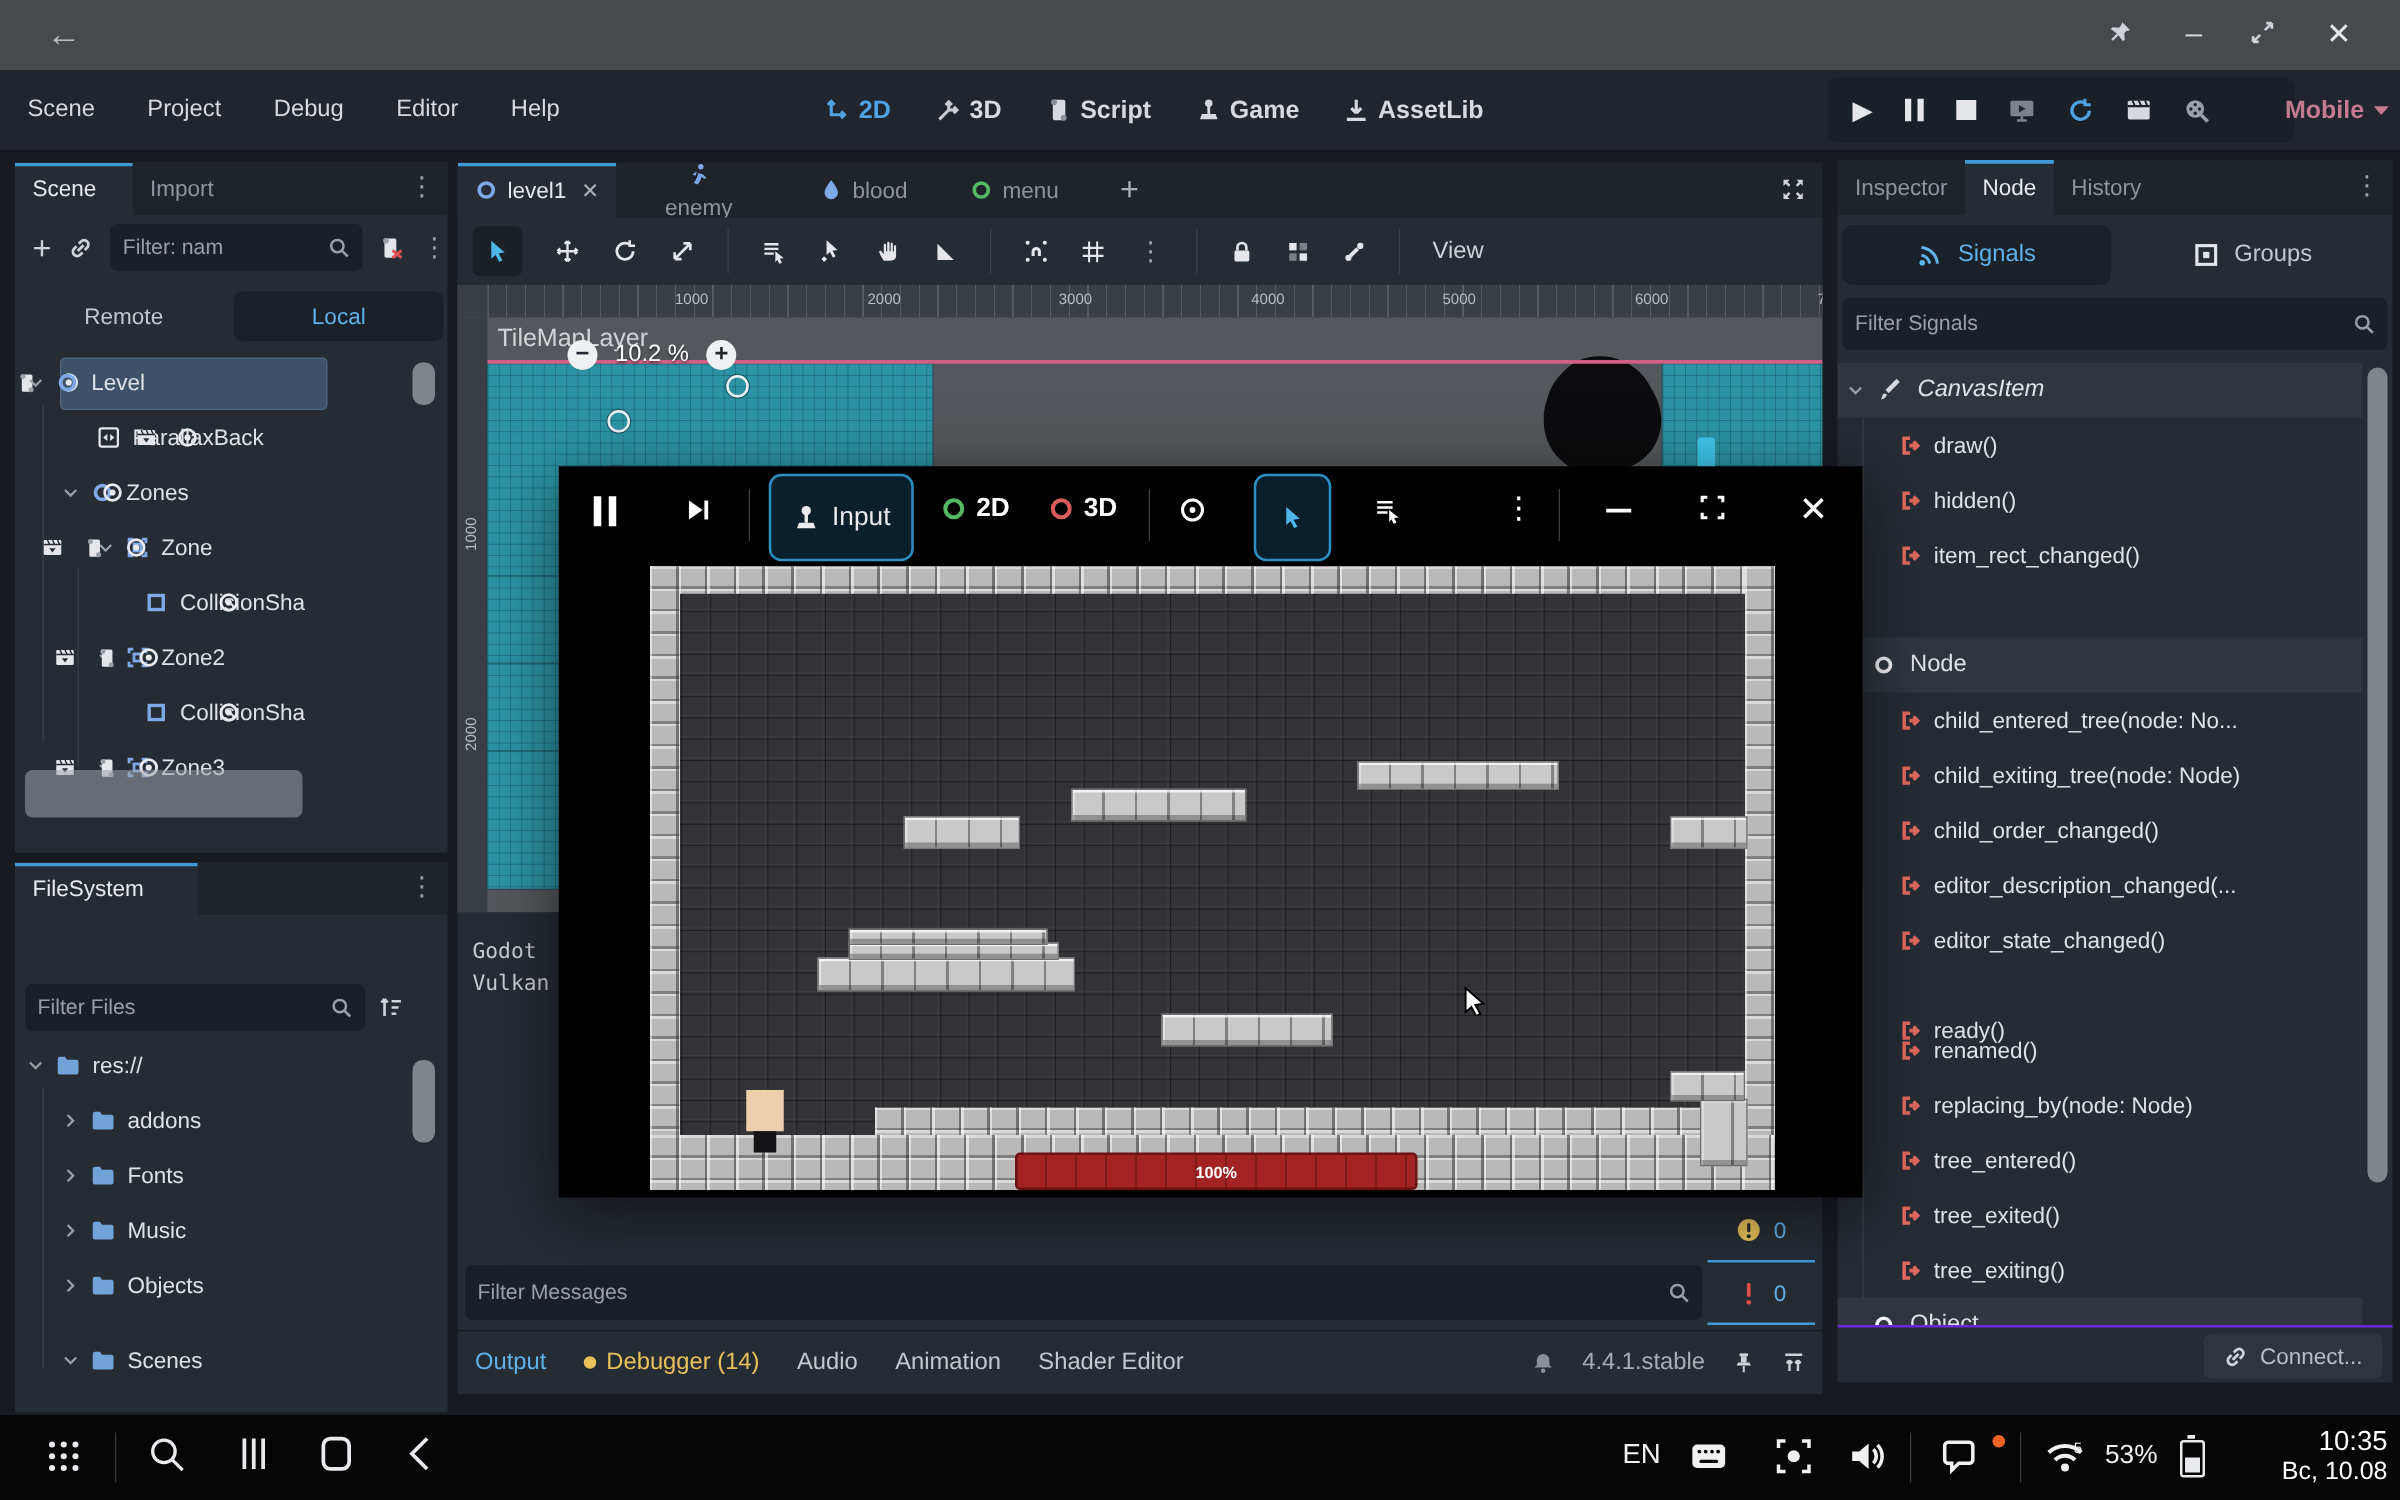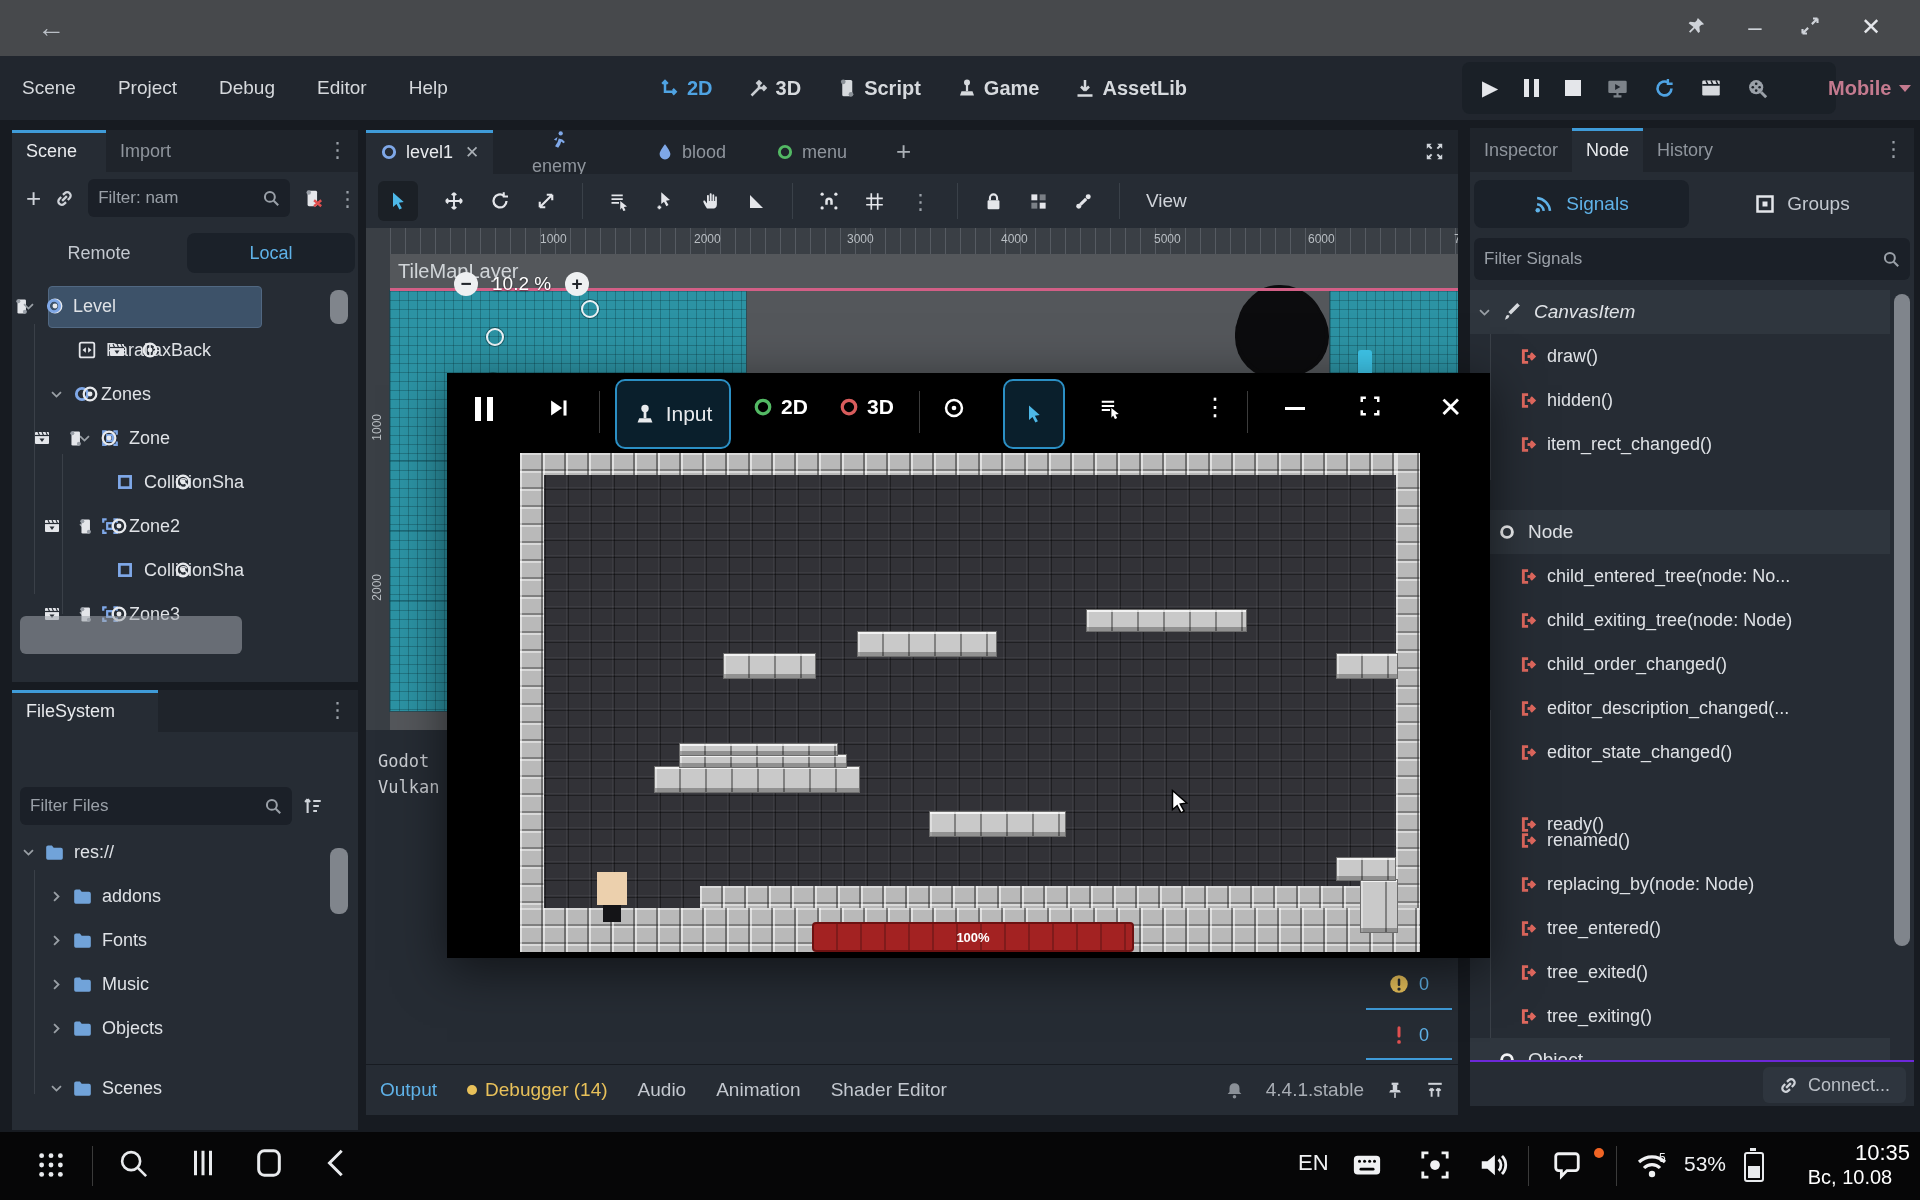--- a/index.html
+++ b/index.html
@@ -741,20 +741,29 @@
     <div class="count-tab" style="left:1000px;top:230px;width:86px;height:48px;">
       <span class="ic">
           <svg width="20" height="20" viewBox="0 0 16 16">
             <circle cx="8" cy="8" r="7" fill="#e8c15a"></circle>
             <rect x="7" y="3.5" width="2" height="6" rx="1" fill="#262c34"></rect>
             <circle cx="8" cy="12" r="1.3" fill="#262c34"></circle>
           </svg>
         </span>
       <span>0</span>
     </div>
+    <div class="input" style="position:absolute;left:6px;top:282px;width:970px;height:44px;justify-content:space-between;">
+      <span>Filter Messages</span>
+      <span class="ic">
+          <svg width="18" height="18" viewBox="0 0 16 16">
+            <circle cx="7" cy="7" r="4.4" fill="none" stroke="currentColor" stroke-width="1.8"></circle>
+            <path d="M10.4 10.4L14.4 14.4" stroke="currentColor" stroke-width="1.8"></path>
+          </svg>
+        </span>
+    </div>
     <div class="count-tab" style="left:1000px;top:282px;width:86px;height:46px;">
       <span class="ic">
           <svg width="20" height="20" viewBox="0 0 16 16">
             <rect x="6.8" y="1" width="2.4" height="9" rx="1.2" fill="#e05050"></rect>
             <circle cx="8" cy="13.5" r="1.5" fill="#e05050"></circle>
           </svg>
         </span>
       <span>0</span>
     </div>
   </div>
@@ -1219,17 +1228,17 @@
           <text x="11.5" y="6" font-size="6" fill="#f0f1f3" font-family="sans-serif">5</text>
         </svg>
       </span>
     <span class="abs" style="left:1684px;top:20px;color:#f0f1f3;font-size:21px;">53%</span>
     <span class="abs" style="left:1744px;top:20px;width:16px;height:26px;border:2px solid #e8eaed;border-radius:3px;">
         <span style="position:absolute;left:2px;right:2px;bottom:2px;height:12px;background:#e8eaed;"></span>
         <span style="position:absolute;left:4px;top:-6px;width:6px;height:3px;background:#e8eaed;"></span>
       </span>
     <div class="abs" style="left:1790px;top:8px;width:120px;text-align:right;color:#fff;">
       <div style="font-size:22px;">10:35</div>
-      <div style="font-size:20px;text-align:center;">Bc, 10.08</div>
+      <div style="font-size:20px;">Bc, 10.08</div>
     </div>
   </div>
 
 </div>
 
 </body></html>

